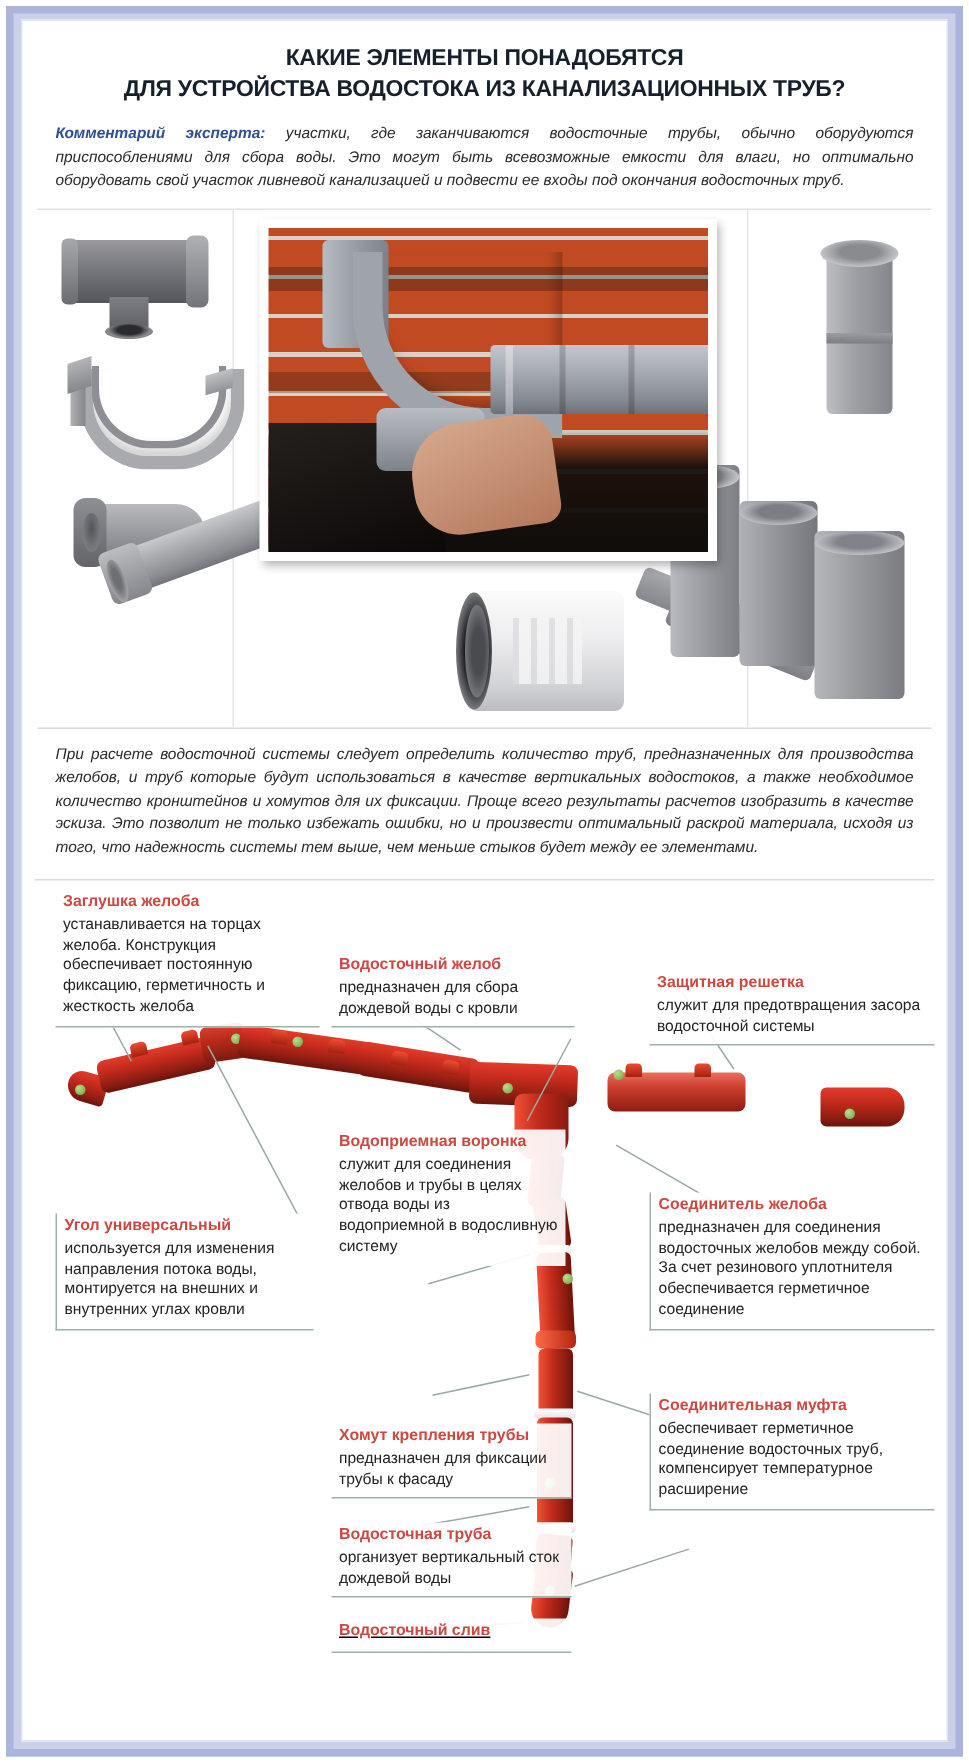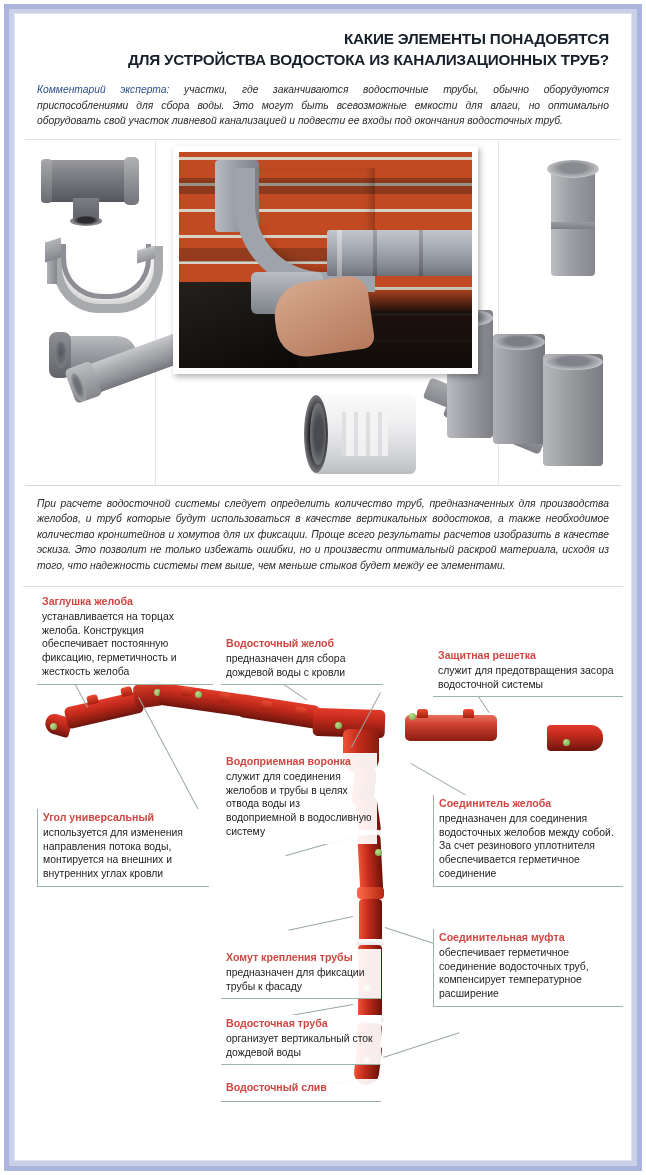--- a/index.html
+++ b/index.html
@@ -25,21 +25,21 @@
     position:absolute;left:14px;top:13px;width:618px;height:1148px;
     background:#ffffff;
     border:1px solid #dfe3f0;
     box-sizing:border-box;
     overflow:hidden;
   }
 
   
   .title-box{
     padding:14px 22px 6px 22px;
-    text-align:right;
+    text-align:center;
   }
   .title-line{
     font-weight:bold;
     font-size:15.3px;
     letter-spacing:-0.2px;
     color:#17202a;
     line-height:1.38;
     white-space:nowrap;
   }
   .title-line.l2{font-size:15.3px;}
@@ -50,21 +50,21 @@
     padding:0 8px;
     font-style:italic;
     font-size:10.3px;
     line-height:1.5;
     color:#2a2a2a;
     text-align:justify;
   }
   .expert b{
     color:#2f4f8f;
     font-style:italic;
-    font-weight:normal;
+    font-weight:bold;
   }
 
   
   .collage{
     position:relative;
     margin:10px 10px 0 10px;
     height:345px;
     background:#ffffff;
     border-top:1px solid #e2e2e2;
     border-bottom:1px solid #d8d8d8;
@@ -548,19 +548,19 @@
         <span class="ttl">Соединительная муфта</span>
         <span class="body">обеспечивает герметичное соединение водосточных труб, компенсирует температурное расширение</span>
       </div>
 
       <div class="callout underline" style="left:198px;top:428px;width:160px;">
         <span class="ttl">Водосточная труба</span>
         <span class="body">организует вертикальный сток дождевой воды</span>
       </div>
 
 
-      <div class="callout underline" style="left:198px;top:492px;width:160px;">
+      <div class="callout underline" style="left:198px;top:492px;width:160px;text-decoration:underline;">
         <span class="ttl">Водосточный слив</span>
       </div>
 
     </div>
   </div>
 </div>
 
 </body></html>

